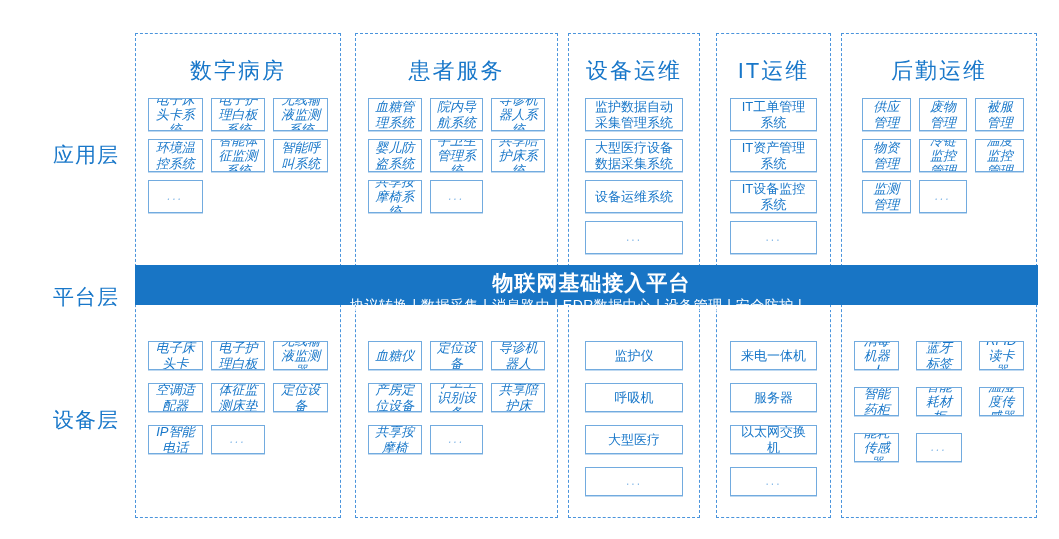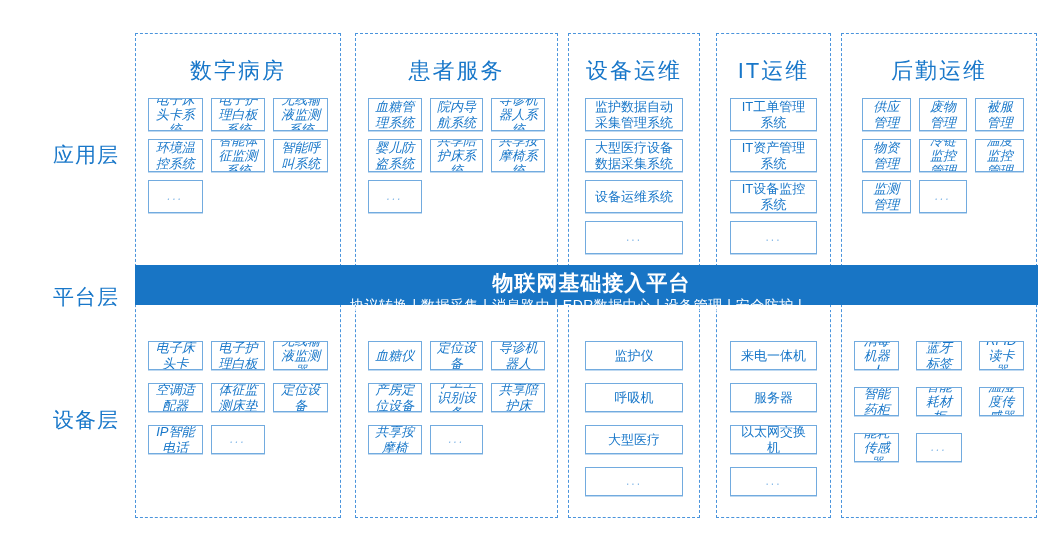--- a/index.html
+++ b/index.html
@@ -75,20 +75,21 @@
     </div>
   </div>
 
   <div class="col" style="left:355px; width:203px;">
     <div class="col-title">患者服务</div>
     <div class="grid app cols2" style="left:12px; right:12px;">
       <div class="box">血糖管理系统</div>
       <div class="box">院内导航系统</div>
       <div class="box">导诊机器人系统</div>
       <div class="box">婴儿防盗系统</div>
+      <div class="box">手卫生管理系统</div>
       <div class="box">共享陪护床系统</div>
       <div class="box">共享按摩椅系统</div>
       <div class="box dots">...</div>
     </div>
     <div class="grid dev cols2" style="left:12px; right:12px;">
       <div class="box">血糖仪</div>
       <div class="box">定位设备</div>
       <div class="box">导诊机器人</div>
       <div class="box">产房定位设备</div>
       <div class="box">手卫生识别设备</div>

